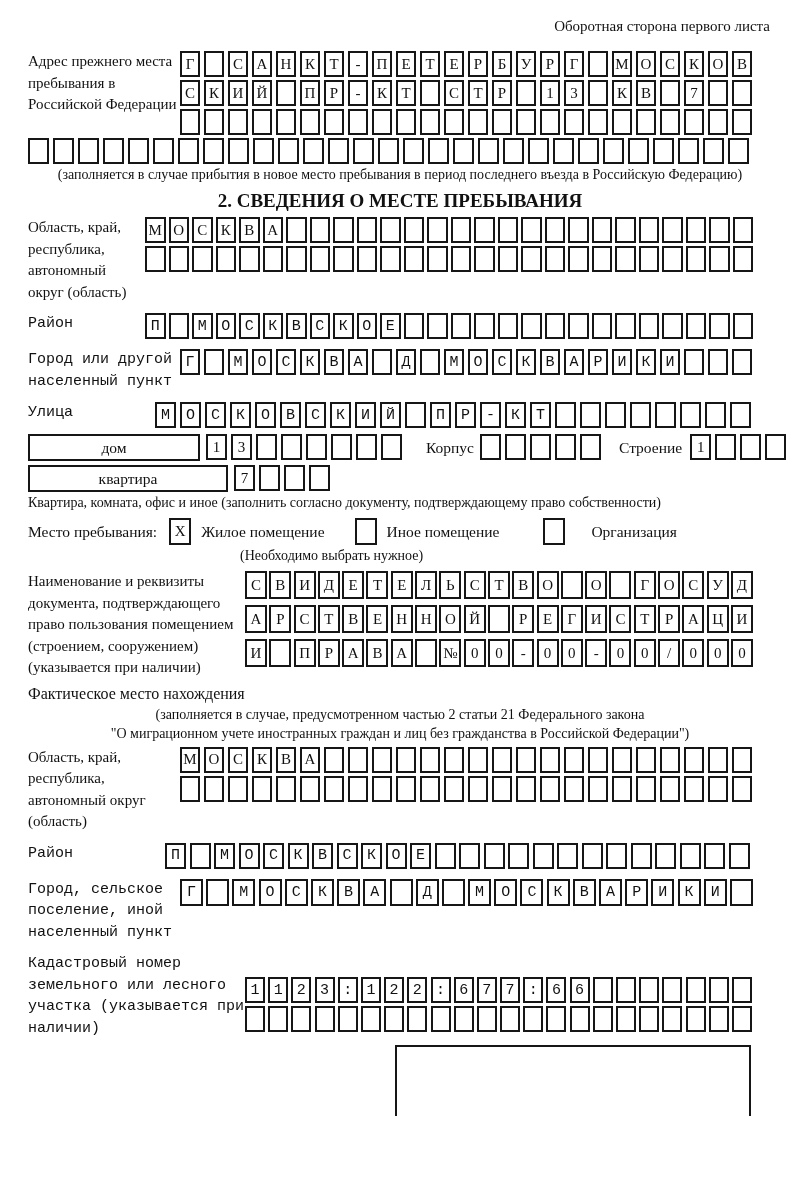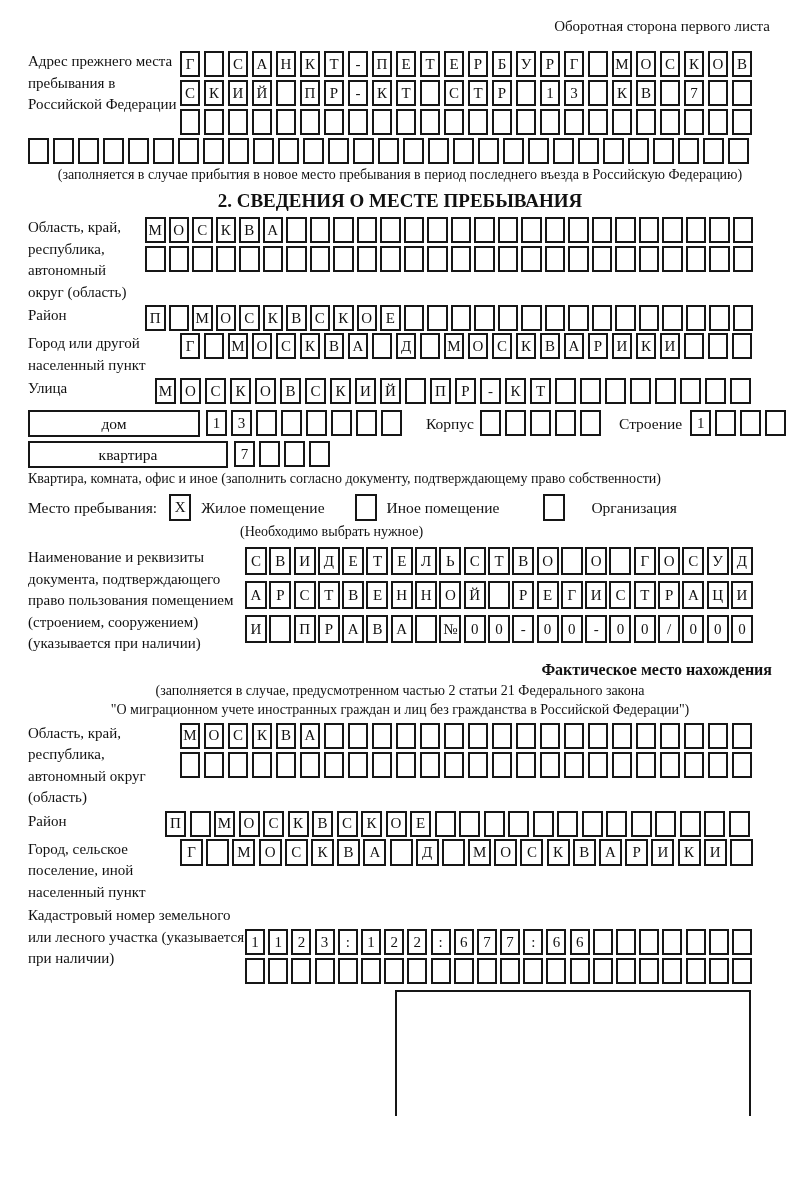--- a/index.html
+++ b/index.html
@@ -16,22 +16,22 @@
         display:flex;align-items:center;justify-content:center;font-size:15px;line-height:1;}
   .p235 .cell{width:20.5px;margin-right:3px;}
   .p25 .cell{width:21px;}
   .p245 .cell{width:21px;margin-right:3.5px;}
   .pdoc .cell{width:22px;height:28px;margin-right:2.3px;}
   .p26 .cell{width:23px;height:27px;margin-right:3.2px;}
   .pkad .cell{width:20px;margin-right:3.2px;}
   .note{font-size:14px;line-height:19px;}
   .tc{text-align:center;}
   .h2{margin-top:5px;text-align:center;font-weight:bold;font-size:19px;line-height:24px;}
-  .h3{margin-top:3px;text-align:right;font-weight:bold;font-size:16px;line-height:23px;}
-  .mt1{margin-top:1px;}.mt2{margin-top:2px;}.mt3{margin-top:3px;}.mt4{margin-top:4px;}
+  .h3{margin-top:3px;text-align:left;font-weight:normal;font-size:16px;line-height:23px;}
+  .mt1{margin-top:1px;}.mt2{margin-top:10px;font-family:Liberation Mono, monospace;}.mt3{margin-top:3px;}.mt4{margin-top:4px;}
   .mt6{margin-top:6px;}.mt16{margin-top:16px;}
   .wbox{flex:none;box-sizing:border-box;height:27px;border:2px solid #161616;display:flex;
         align-items:center;justify-content:center;font-size:15.5px;}
   .wbox-dom{width:172px;margin-right:6px;}
   .wbox-kv{width:200px;margin-right:6px;}
   .inlbl{flex:none;font-size:15.5px;line-height:27px;}
   .il-korpus{margin:0 6px 0 20px;}
   .il-stroenie{margin:0 8px 0 14px;}
   .stayrow{display:flex;align-items:center;margin-top:6px;font-size:15.5px;}
   .slbl{flex:none;}

